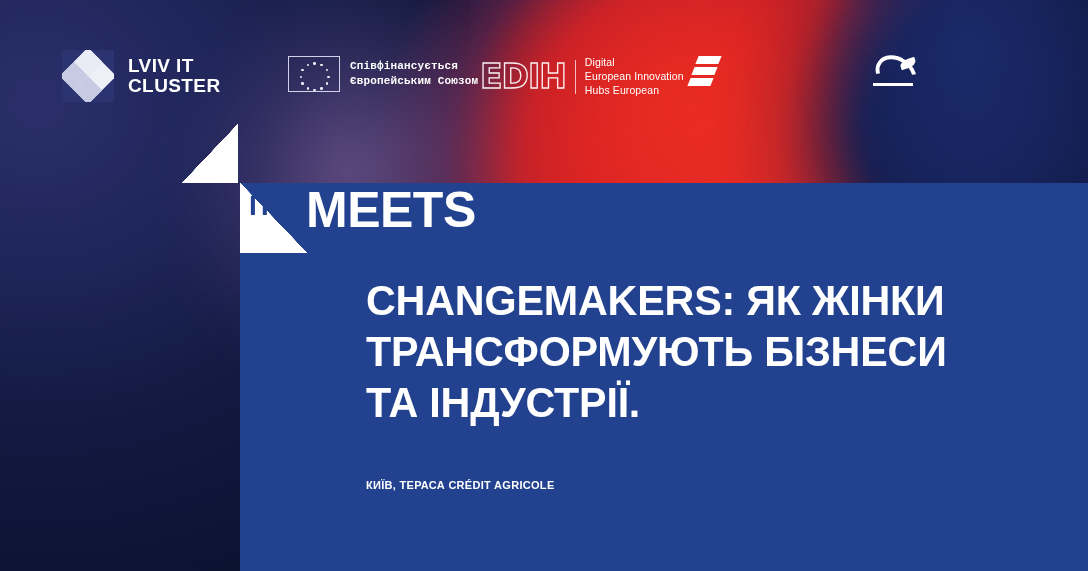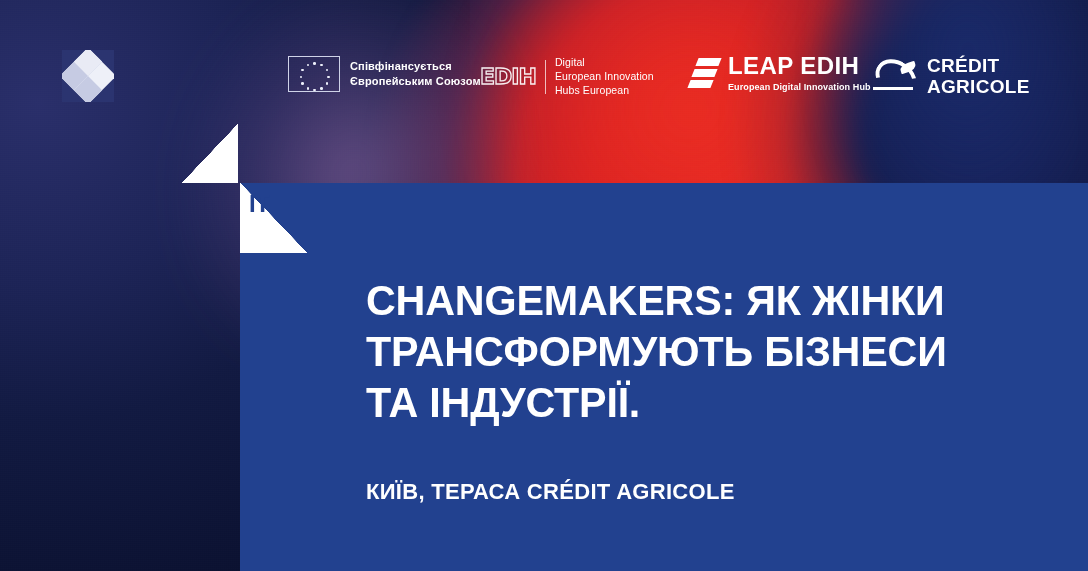--- a/index.html
+++ b/index.html
@@ -57,29 +57,29 @@
   
   .lic{left:62px;top:4px;}
   .lic-mark{position:relative;width:52px;height:52px;background:#2b3470;overflow:hidden;flex:0 0 auto;}
   .lic-diamond{position:absolute;left:50%;top:50%;width:40px;height:40px;transform:translate(-50%,-50%) rotate(45deg);background:#eef0f8;}
   .lic-d-a{position:absolute;left:0;top:0;width:20px;height:40px;background:#c6cbe3;}
   .lic-d-b{position:absolute;left:20px;top:20px;width:20px;height:20px;background:#c6cbe3;}
   .lic-d-c{position:absolute;left:0;top:0;width:20px;height:20px;background:#e9ebf5;}
   .lic-text{margin-left:14px;color:#fff;font-weight:bold;font-size:19px;line-height:1.07;letter-spacing:0.4px;}
 
   
-  .eu{left:288px;top:10px;}
+  .eu{left:288px;top:10px;font-family:Liberation Mono, monospace;}
   .eu-flag{position:relative;width:52px;height:36px;border:1.3px solid #cfd3e8;box-sizing:border-box;flex:0 0 auto;}
   .eu-star{position:absolute;width:2.6px;height:2.6px;background:#eceffa;border-radius:50%;}
   .eu-text{margin-left:10px;color:#fff;font-weight:bold;font-size:11px;line-height:1.32;letter-spacing:0.15px;}
 
   
   .edih{left:480px;top:10px;}
   .edih-word{
-    font-size:22px;font-weight:bold;letter-spacing:-1px;line-height:1;
+    font-size:33px;font-weight:bold;letter-spacing:-1px;line-height:1;
     color:transparent;-webkit-text-stroke:1.3px rgba(255,255,255,0.92);
     font-family:"DejaVu Sans", sans-serif;
   }
   .edih-rule{width:1px;height:34px;background:rgba(255,255,255,0.7);margin:0 9px;}
   .edih-text{color:#fff;font-size:10.5px;line-height:1.33;letter-spacing:0.1px;}
 
   
   .leap{left:688px;top:8px;}
   .leap-mark{position:relative;width:32px;height:34px;flex:0 0 auto;}
   .leap-s1{position:absolute;left:9px;top:2px;width:23px;height:8px;background:#fff;transform:skewX(-22deg);}
@@ -103,41 +103,41 @@
     position:absolute;left:182px;top:124px;
     width:56px;height:59px;
     background:linear-gradient(to bottom right, transparent 0%, transparent 49.6%, #ffffff 49.8%, #ffffff 100%);
   }
   .tri-bottom{
     position:absolute;left:240px;top:183px;width:67px;height:70px;
     background:linear-gradient(to bottom left, transparent 0%, transparent 49.6%, #ffffff 49.8%, #ffffff 100%);
   }
   .it-label{
     position:absolute;left:249px;top:192px;color:#22418f;font-weight:bold;
-    font-size:24px;line-height:1;letter-spacing:-0.5px;
+    font-size:28px;line-height:1;letter-spacing:-0.5px;
   }
   .meets-label{
     position:absolute;left:306px;top:185px;color:#ffffff;font-weight:bold;
     font-size:50px;line-height:1;letter-spacing:-0.5px;
   }
 
   
   .headline{
     position:absolute;left:366px;top:275px;width:660px;
     color:#ffffff;font-weight:bold;font-size:43px;line-height:1.19;
     letter-spacing:-0.2px;
     font-family:"Liberation Sans Narrow","Liberation Sans", sans-serif;
     transform:scaleX(0.96);transform-origin:left top;
   }
   .headline div{white-space:nowrap;}
 
   
   .venue{
     position:absolute;left:366px;top:479px;color:#ffffff;
-    font-weight:bold;font-size:22px;letter-spacing:0.3px;
+    font-weight:bold;font-size:11px;letter-spacing:0.3px;
   }
   .daterow{position:absolute;left:805px;top:479px;display:flex;align-items:center;}
   .date-a,.date-b{color:#ffffff;font-weight:bold;font-size:17px;letter-spacing:0.3px;}
   .date-line{width:84px;height:2px;background:#ffffff;margin:0 14px;}
 </style>
 </head>
 <body>
 
 <div class="poster">
 
@@ -152,20 +152,24 @@
 
   <div class="logo-bar">
 
     <div class="logo lic">
       <div class="lic-mark">
         <div class="lic-diamond">
           <div class="lic-d-a"></div>
           <div class="lic-d-b"></div>
           <div class="lic-d-c"></div>
         </div>
+      </div>
+      <div class="lic-text">
+        <div>LVIV IT</div>
+        <div>CLUSTER</div>
       </div>
     </div>
 
     <div class="logo eu">
       <div class="eu-flag">
         <div class="eu-star" style="left:24.4px;top:5px;"></div>
         <div class="eu-star" style="left:31.4px;top:6.5px;"></div>
         <div class="eu-star" style="left:36.5px;top:11.5px;"></div>
         <div class="eu-star" style="left:38.4px;top:18.5px;"></div>
         <div class="eu-star" style="left:36.5px;top:25px;"></div>
@@ -192,45 +196,38 @@
         <div>Hubs European</div>
       </div>
     </div>
 
     <div class="logo leap">
       <div class="leap-mark">
         <div class="leap-s1"></div>
           <div class="leap-s2"></div>
           <div class="leap-s3"></div>
       </div>
-      <div class="leap-txt">
-        <div class="leap-title">LEAP EDIH</div>
-        <div class="leap-sub">European Digital Innovation Hub</div>
-      </div>
     </div>
 
     <div class="logo ca">
       <div class="ca-mark">
         <div class="ca-arc"></div>
         <div class="ca-leaf"></div>
         <div class="ca-bar"></div>
       </div>
-      <div class="ca-text">
-        <div>CRÉDIT</div>
-        <div>AGRICOLE</div>
-      </div>
     </div>
 
   </div>
 
   <div class="blue-panel"></div>
 
   <div class="tri-top-in"></div>
   <div class="tri-bottom"></div>
   <div class="it-label">IT</div>
+  <div class="meets-label">MEETS</div>
 
   <div class="headline">
     <div>CHANGEMAKERS: ЯК ЖІНКИ</div>
     <div>ТРАНСФОРМУЮТЬ БІЗНЕСИ</div>
     <div>ТА ІНДУСТРІЇ.</div>
   </div>
 
   <div class="venue">КИЇВ, ТЕРАСА CRÉDIT AGRICOLE</div>
 
 </div>

